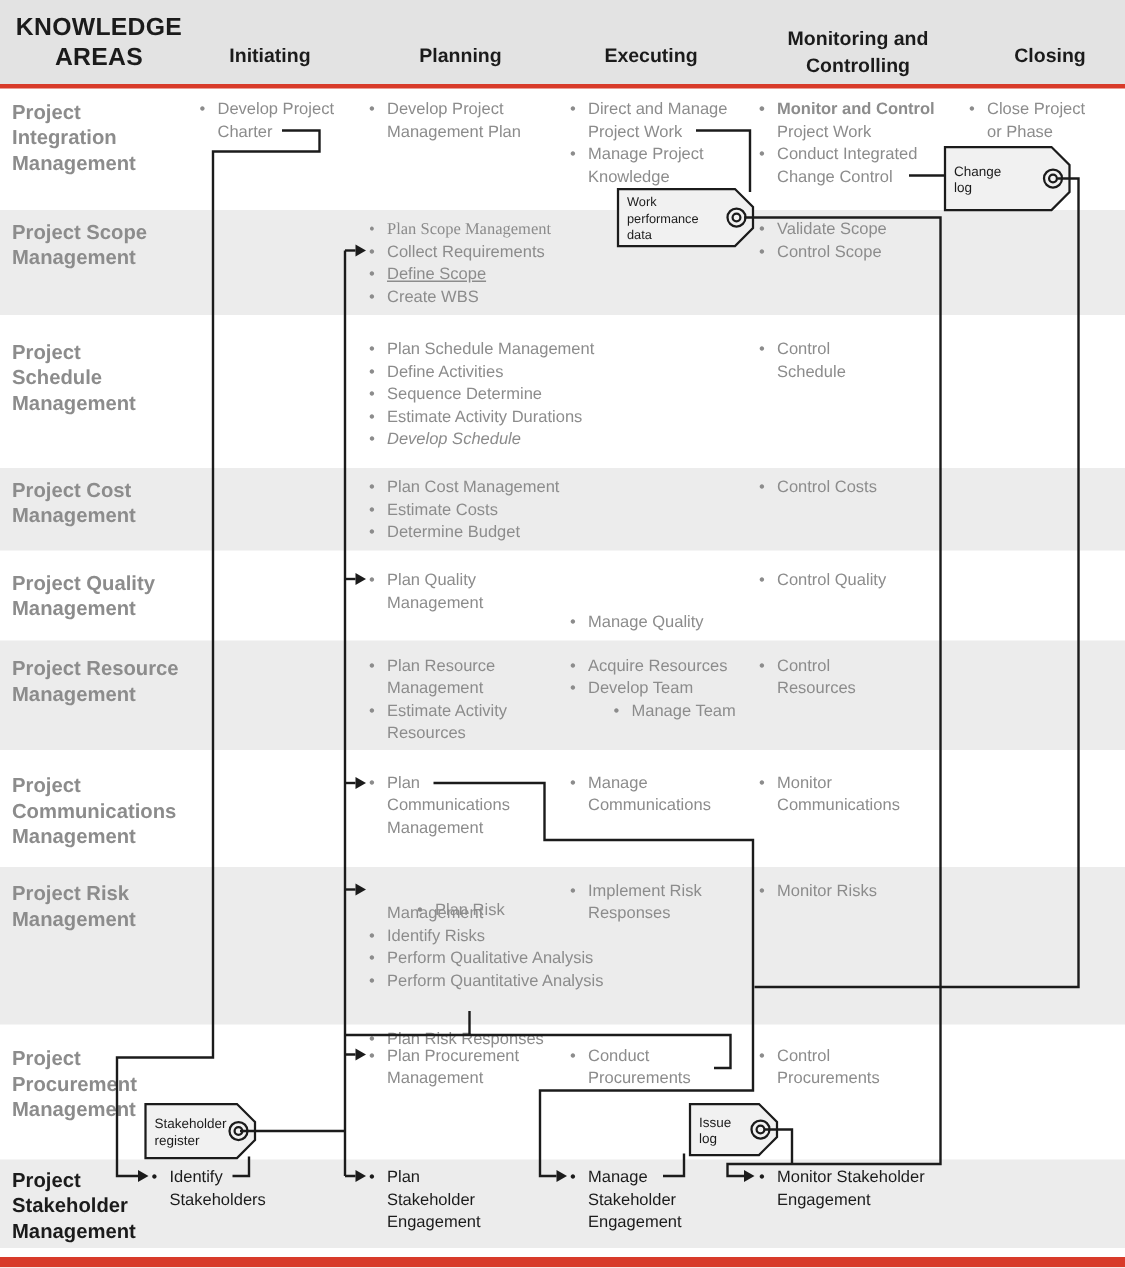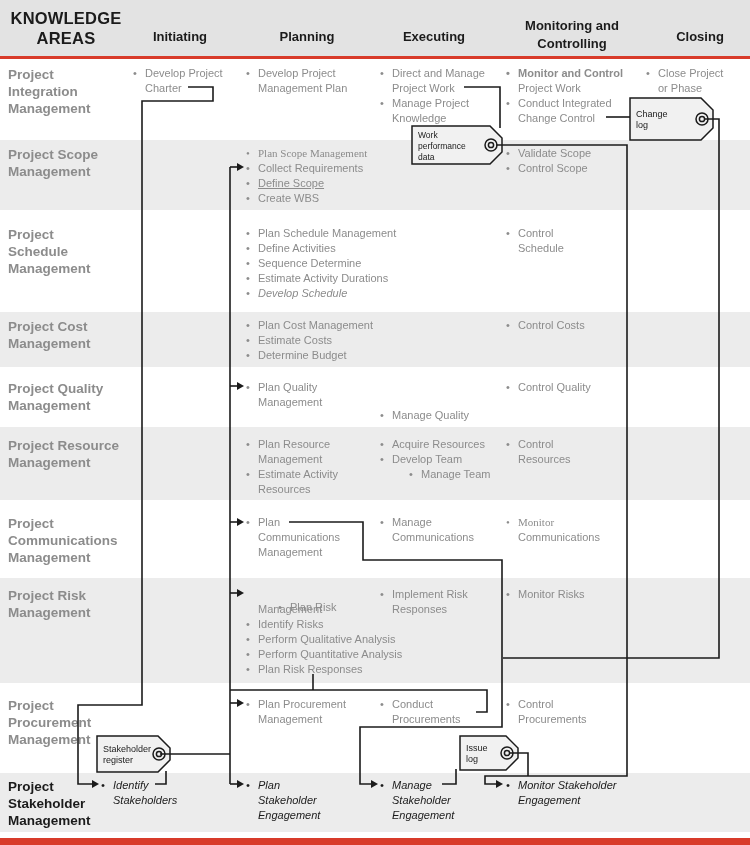--- a/index.html
+++ b/index.html
@@ -16,21 +16,21 @@
   .pg-head{position:absolute;left:132px;top:8px;width:550px;text-align:center;
     font-size:15.5px;font-weight:bold;color:#1b1b1b;}
   .colhead{position:absolute;text-align:center;font-size:13px;font-weight:bold;
     color:#1b1b1b;line-height:18px;}
   
   .ka{position:absolute;left:8px;width:120px;font-size:13.5px;font-weight:bold;
     color:#8c8c8c;line-height:17px;}
   .ka.black{color:#1b1b1b;}
   
   .item-line{position:absolute;font-size:11px;line-height:15px;color:#8c8c8c;white-space:nowrap;}
-  .item-line.black{color:#1b1b1b;font-style:italic;}
+  .item-line.black{color:#1b1b1b;}
   .item-line.b::before{content:"\2022";position:absolute;left:-12px;}
   svg{position:absolute;left:0;top:0;}
 </style>
 </head>
 <body>
 
 <div id="stage">
     <div class="band" style="top: 0px; height: 56px; background: rgb(227, 227, 227);"></div>
     <div class="band" style="top: 140px; height: 70px; background: rgb(236, 236, 236);"></div>
     <div class="band" style="top: 312px; height: 55px; background: rgb(236, 236, 236);"></div>
@@ -132,32 +132,32 @@
     <div class="ka" style="top: 515px;">
       <div>Project</div>
       <div>Communications</div>
       <div>Management</div>
     </div>
     <div class="item-line b" style="left: 258px; top: 515px;">Plan</div>
     <div class="item-line" style="left: 258px; top: 530px;">Communications</div>
     <div class="item-line" style="left: 258px; top: 545px;">Management</div>
     <div class="item-line b" style="left: 392px; top: 515px;">Manage</div>
     <div class="item-line" style="left: 392px; top: 530px;">Communications</div>
-    <div class="item-line b" style="left: 518px; top: 515px; font-family: Liberation Serif, serif;">Monitor</div>
+    <div class="item-line b" style="left: 518px; top: 515px;">Monitor</div>
     <div class="item-line" style="left: 518px; top: 530px;">Communications</div>
     <div class="ka" style="top: 587px;">
       <div>Project Risk</div>
       <div>Management</div>
     </div>
     <div class="item-line b" style="left: 258px; top: 600px; margin-left: 32px;">Plan Risk</div>
     <div class="item-line" style="left: 258px; top: 602px;">Management</div>
     <div class="item-line b" style="left: 258px; top: 617px;">Identify Risks</div>
     <div class="item-line b" style="left: 258px; top: 632px;">Perform Qualitative Analysis</div>
     <div class="item-line b" style="left: 258px; top: 647px;">Perform Quantitative Analysis</div>
-    <div class="item-line b" style="left: 258px; top: 662px;">Plan Risk Responses</div>
+    <div class="item-line b" style="left: 258px; top: 686px;">Plan Risk Responses</div>
     <div class="item-line b" style="left: 392px; top: 587px;">Implement Risk</div>
     <div class="item-line" style="left: 392px; top: 602px;">Responses</div>
     <div class="item-line b" style="left: 518px; top: 587px;">Monitor Risks</div>
     <div class="ka" style="top: 697px;">
       <div>Project</div>
       <div>Procurement</div>
       <div>Management</div>
     </div>
     <div class="item-line b" style="left: 258px; top: 697px;">Plan Procurement</div>
     <div class="item-line" style="left: 258px; top: 712px;">Management</div>

